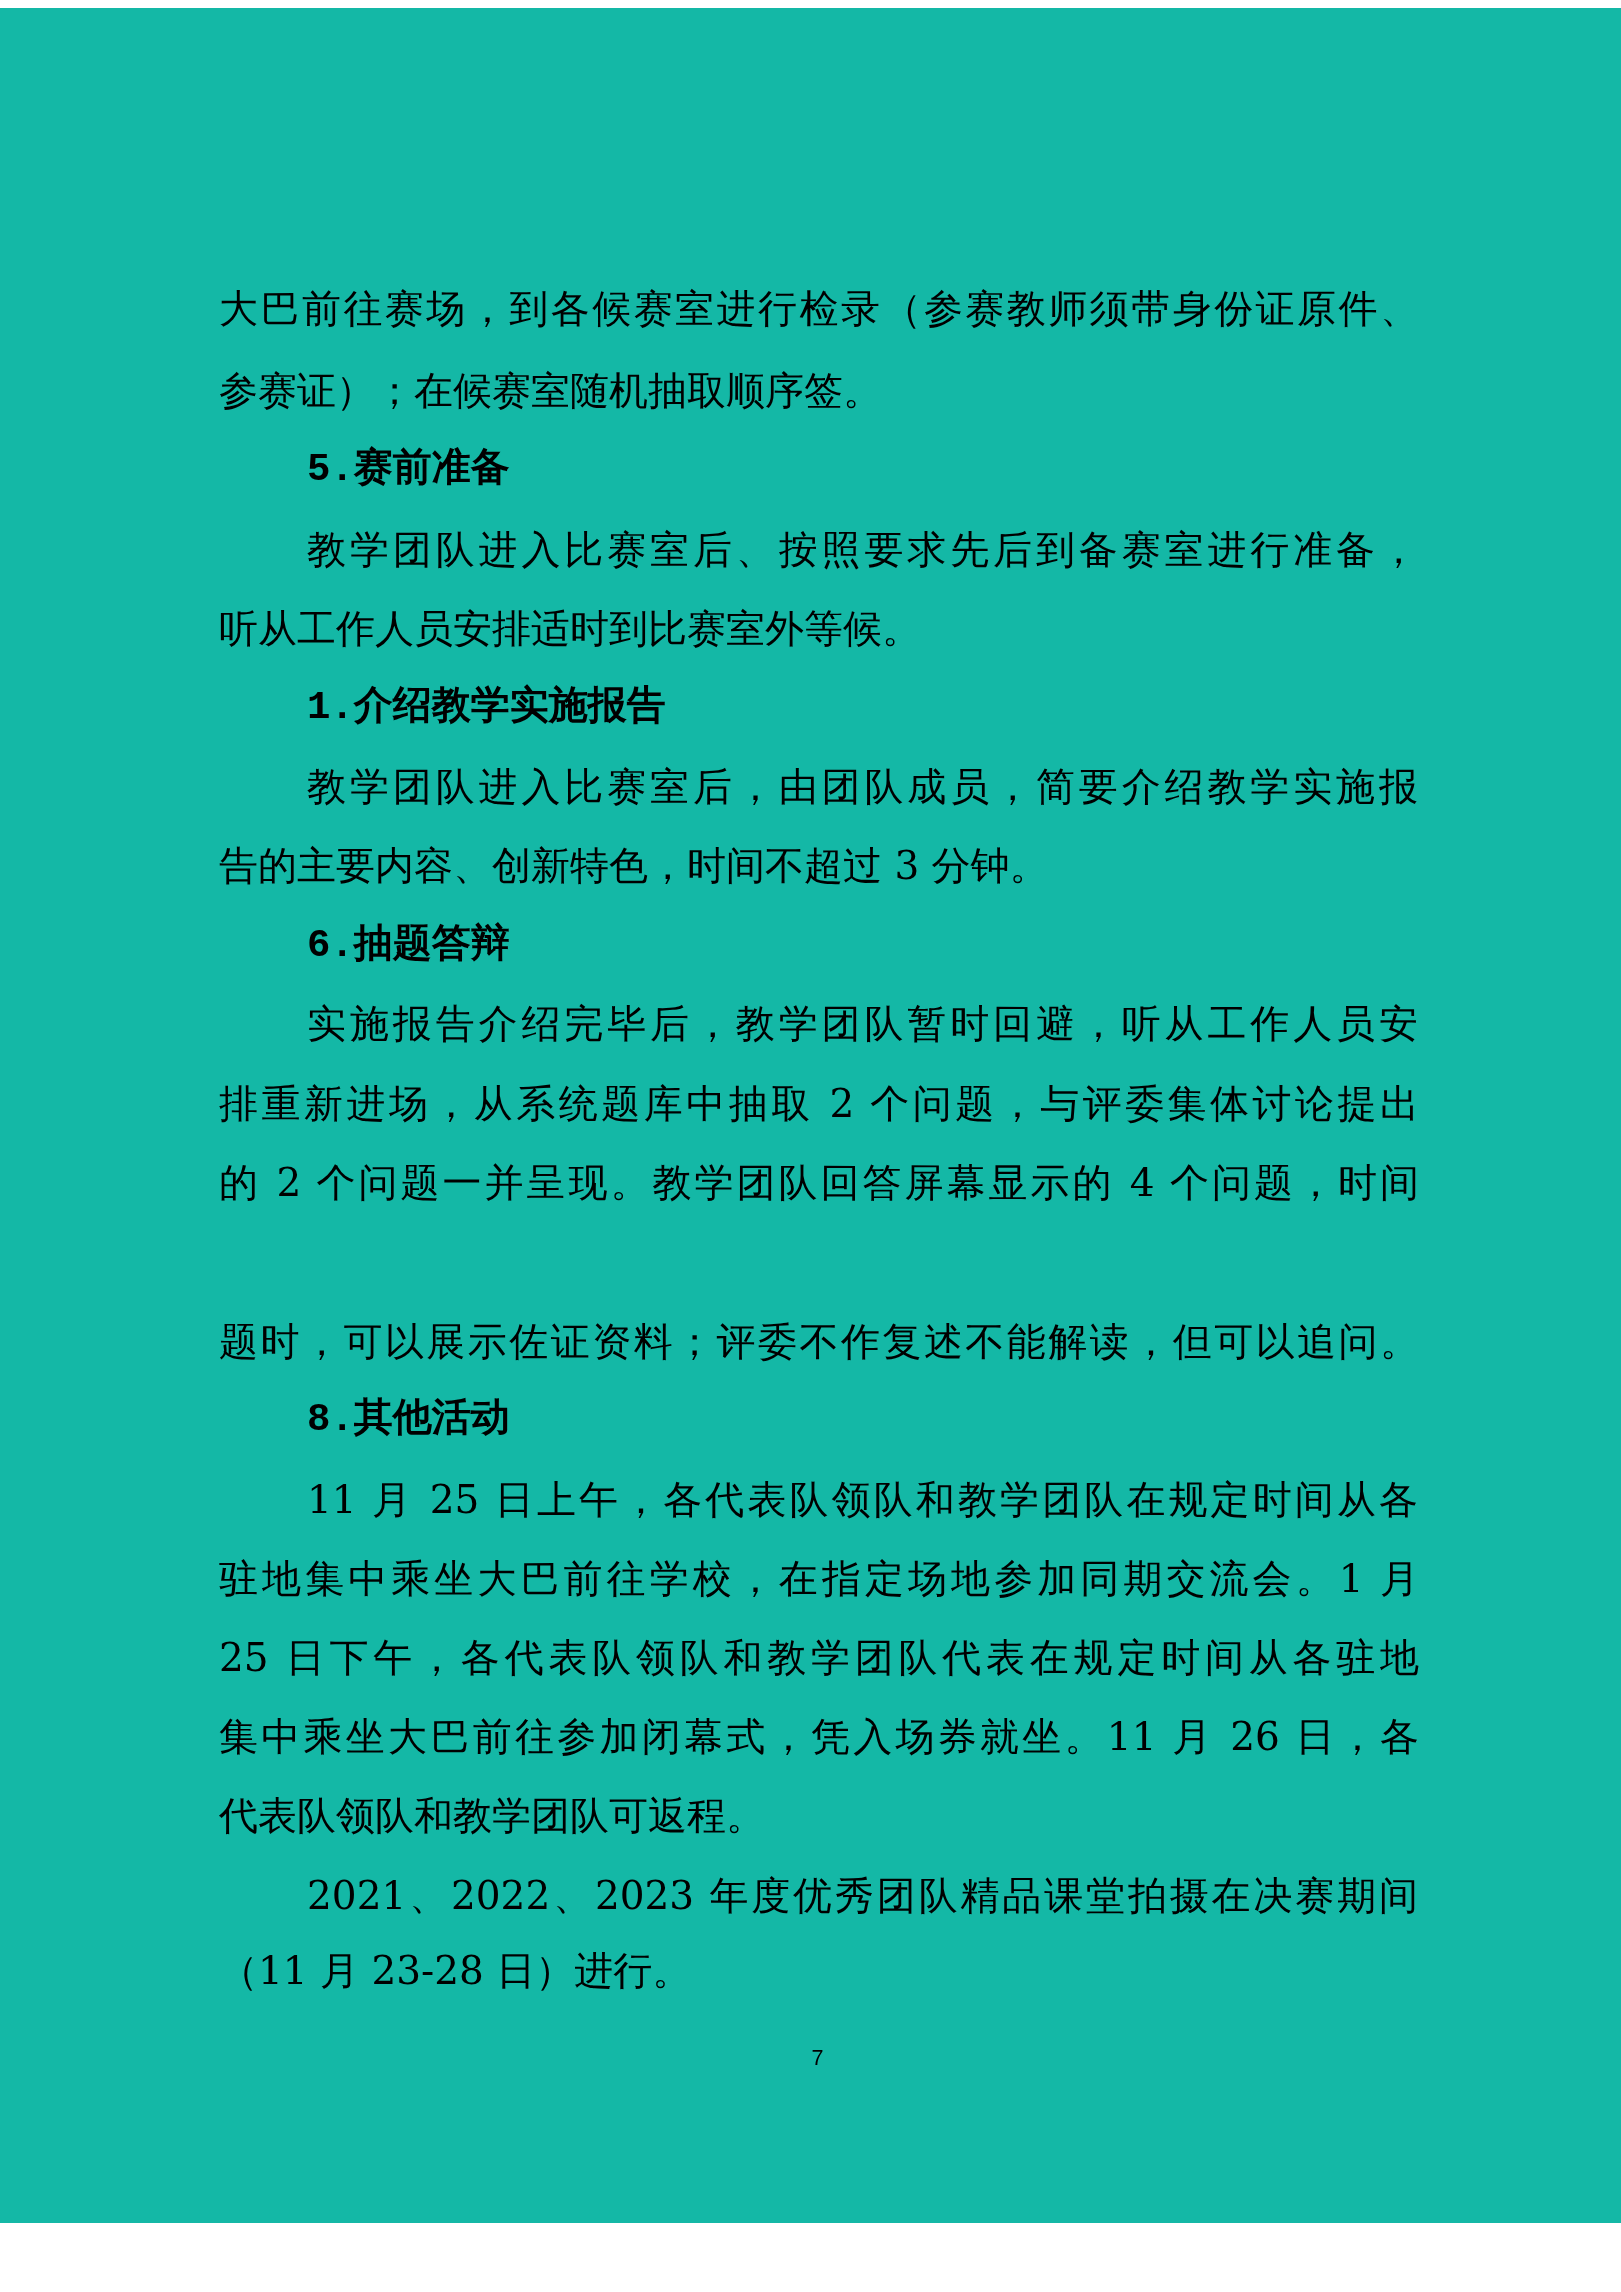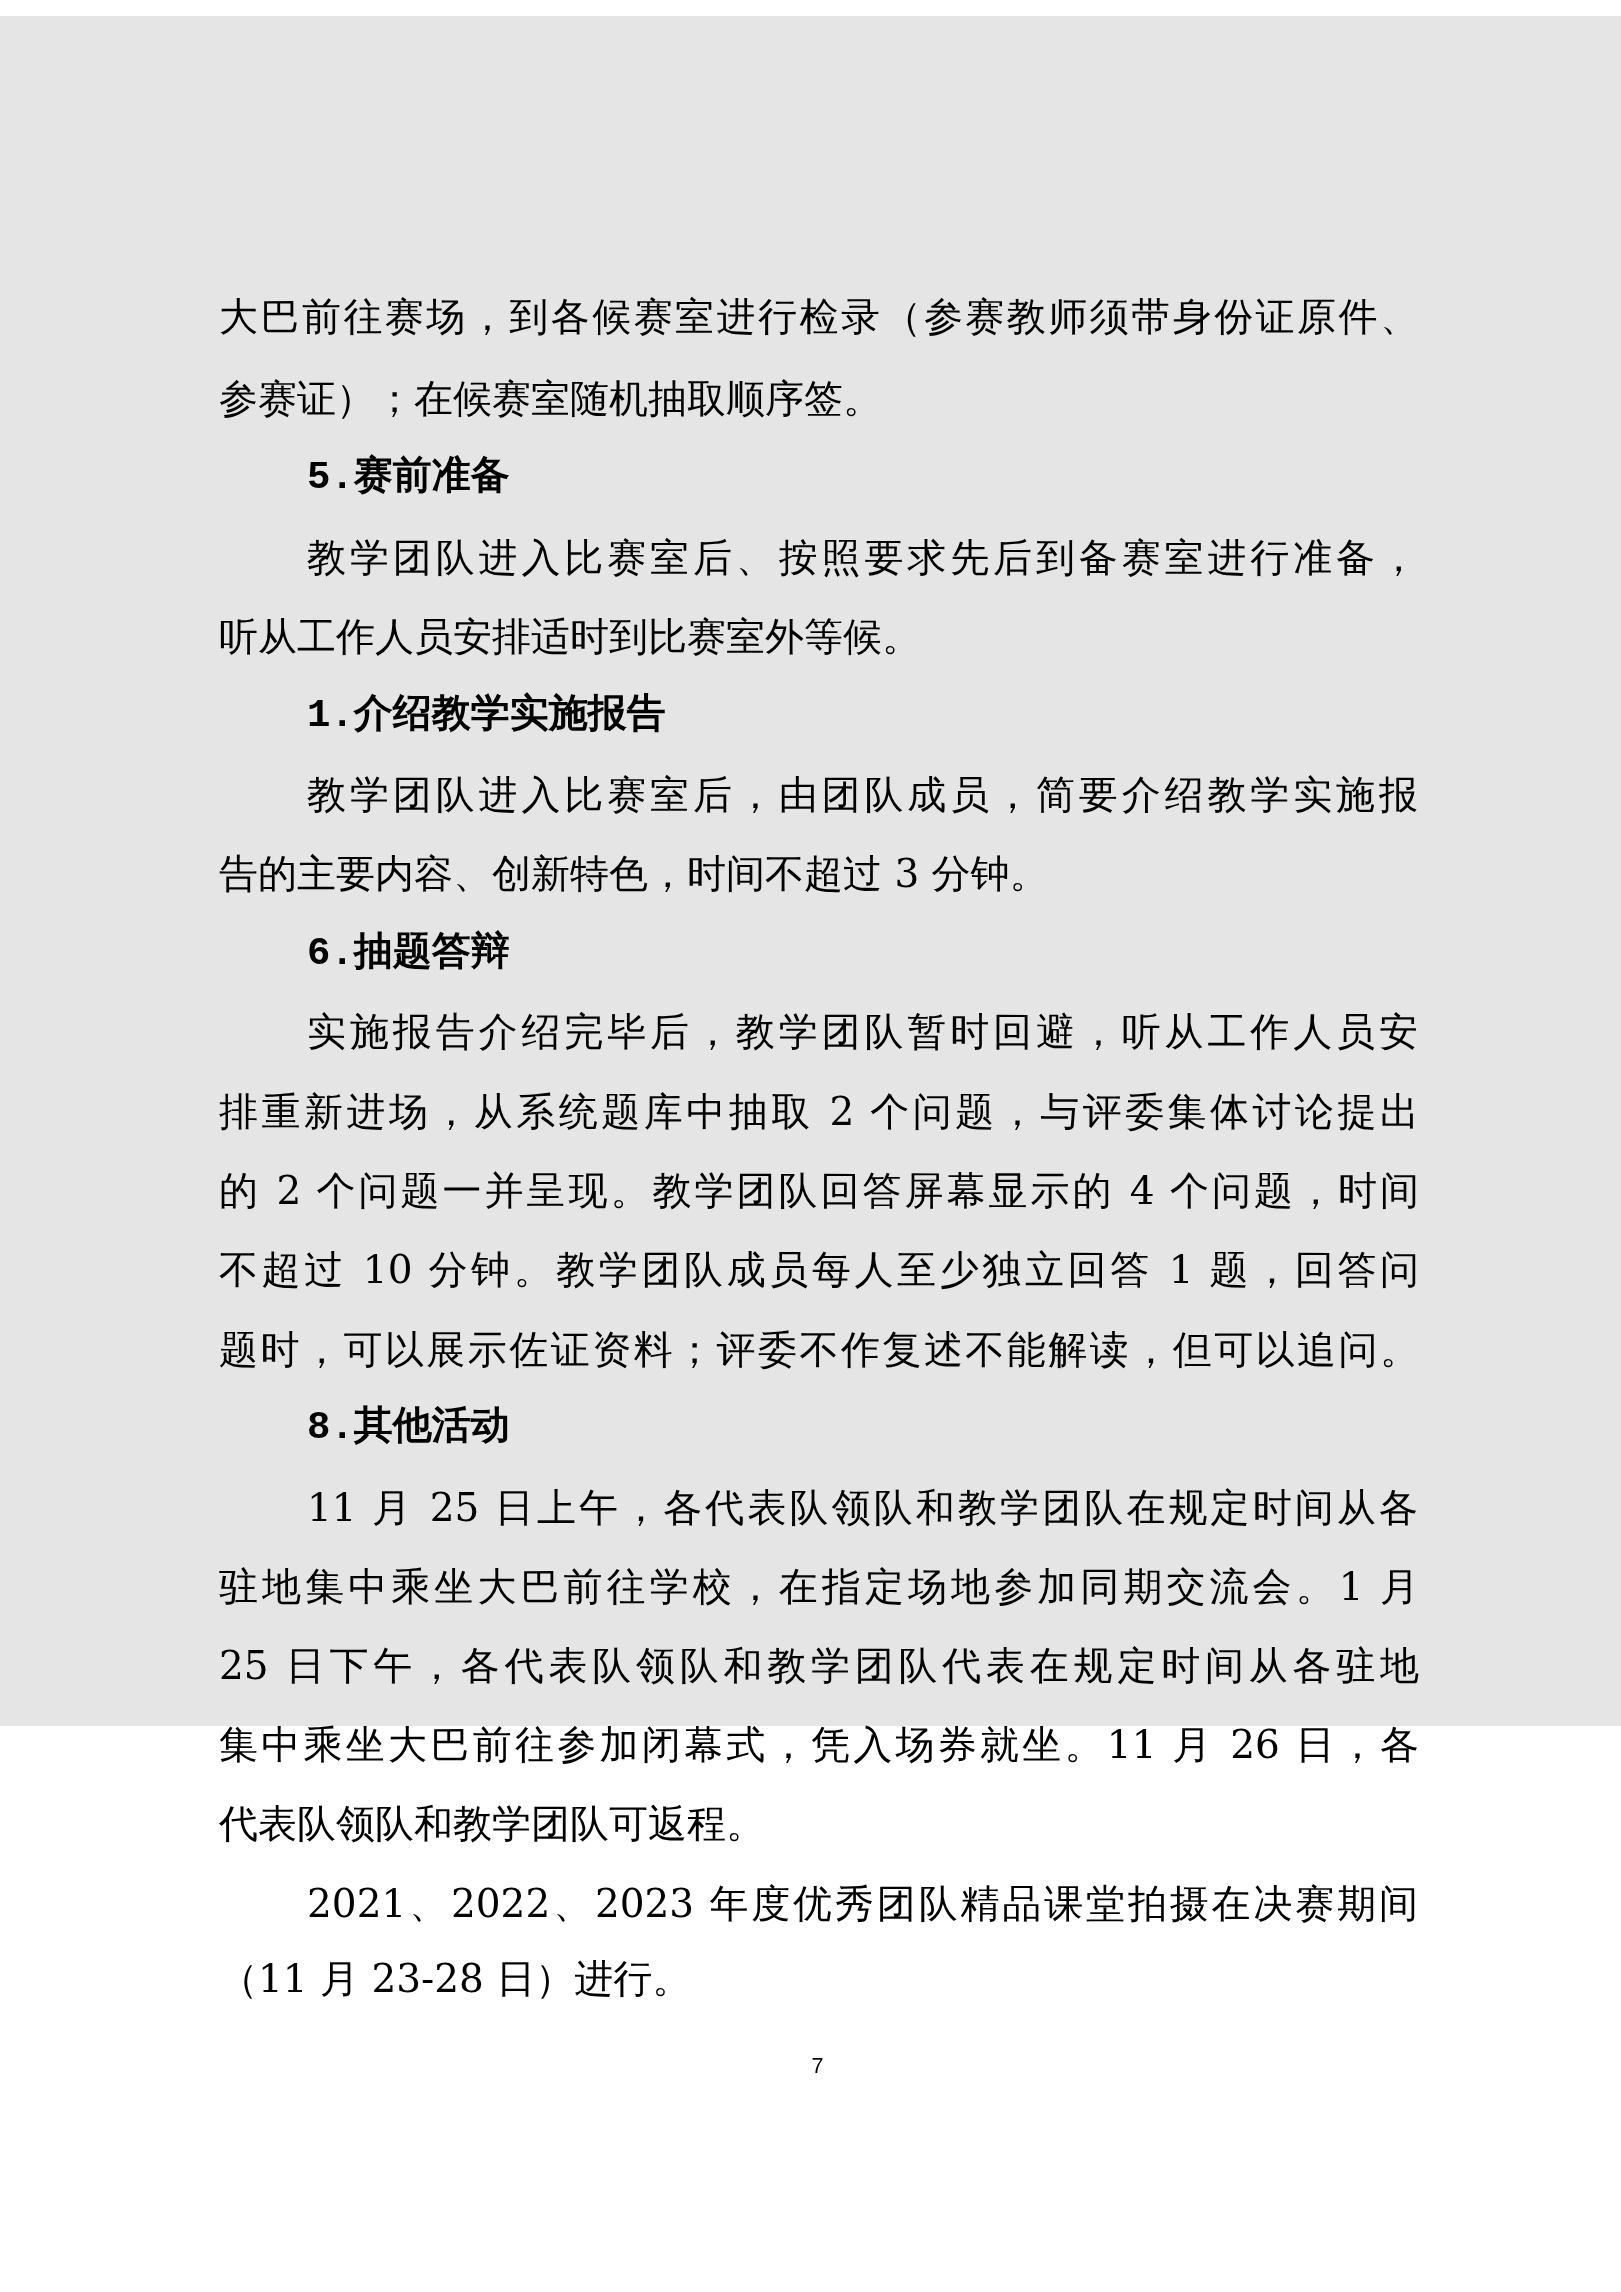--- a/index.html
+++ b/index.html
@@ -1,17 +1,17 @@
 <!DOCTYPE html>
 <html><head>
 <meta charset="utf-8">
 <style>
   html, body { margin:0; padding:0; background:#ffffff; }
   body { width:1621px; height:2293px; position:relative; overflow:hidden; }
-  .page { position:absolute; left:0; top:16px; width:1621px; height:1710px; background:#e5e5e5; }
+  .page { position:absolute; left:0; top:8px; width:1621px; height:2215px; background:#14b8a6; }
   .line {
     position:absolute; left:219px; width:1200px; height:78px; line-height:78px;
     font-family:"DejaVu Serif","Liberation Serif",serif; font-size:39px; color:#000;
     white-space:nowrap; overflow:visible;
   }
   .line.full { text-align:justify; text-align-last:justify; }
   .line.indent { left:307px; width:1111px; }
   .line.heading { font-weight:bold; font-family:Liberation Mono, monospace; }
   .pagenum {
     position:absolute; left:798px; top:2035px; width:39px; height:29px; line-height:29px;
@@ -27,21 +27,20 @@
   <div class="line indent heading" style="top:423px">5.赛前准备</div>
   <div class="line full indent" style="top:503px">教学团队进入比赛室后、按照要求先后到备赛室进行准备，</div>
   <div class="line" style="top:582px">听从工作人员安排适时到比赛室外等候。</div>
   <div class="line indent heading" style="top:661px">1.介绍教学实施报告</div>
   <div class="line full indent" style="top:740px">教学团队进入比赛室后，由团队成员，简要介绍教学实施报</div>
   <div class="line" style="top:819px">告的主要内容、创新特色，时间不超过 3 分钟。</div>
   <div class="line indent heading" style="top:899px">6.抽题答辩</div>
   <div class="line full indent" style="top:977px">实施报告介绍完毕后，教学团队暂时回避，听从工作人员安</div>
   <div class="line full" style="top:1057px">排重新进场，从系统题库中抽取 2 个问题，与评委集体讨论提出</div>
   <div class="line full" style="top:1136px">的 2 个问题一并呈现。教学团队回答屏幕显示的 4 个问题，时间</div>
-  <div class="line full" style="top:1215px">不超过 10 分钟。教学团队成员每人至少独立回答 1 题，回答问</div>
   <div class="line full" style="top:1295px">题时，可以展示佐证资料；评委不作复述不能解读，但可以追问。</div>
   <div class="line indent heading" style="top:1373px">8.其他活动</div>
   <div class="line full indent" style="top:1453px">11 月 25 日上午，各代表队领队和教学团队在规定时间从各</div>
   <div class="line full" style="top:1532px">驻地集中乘坐大巴前往学校，在指定场地参加同期交流会。1 月</div>
   <div class="line full" style="top:1611px">25 日下午，各代表队领队和教学团队代表在规定时间从各驻地</div>
   <div class="line full" style="top:1690px">集中乘坐大巴前往参加闭幕式，凭入场券就坐。11 月 26 日，各</div>
   <div class="line" style="top:1769px">代表队领队和教学团队可返程。</div>
   <div class="line full indent" style="top:1849px">2021、2022、2023 年度优秀团队精品课堂拍摄在决赛期间</div>
   <div class="line" style="top:1924px">（11 月 23-28 日）进行。</div>
 

